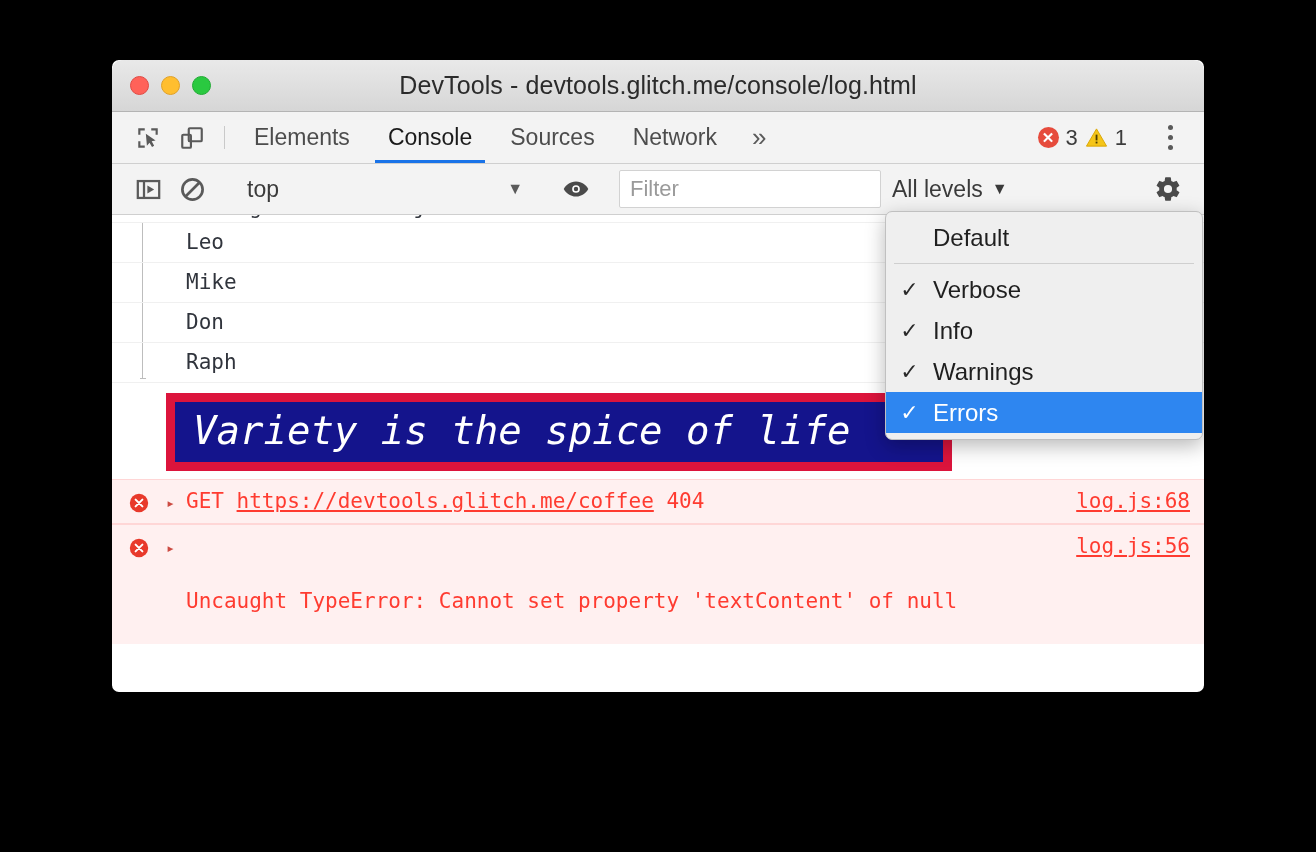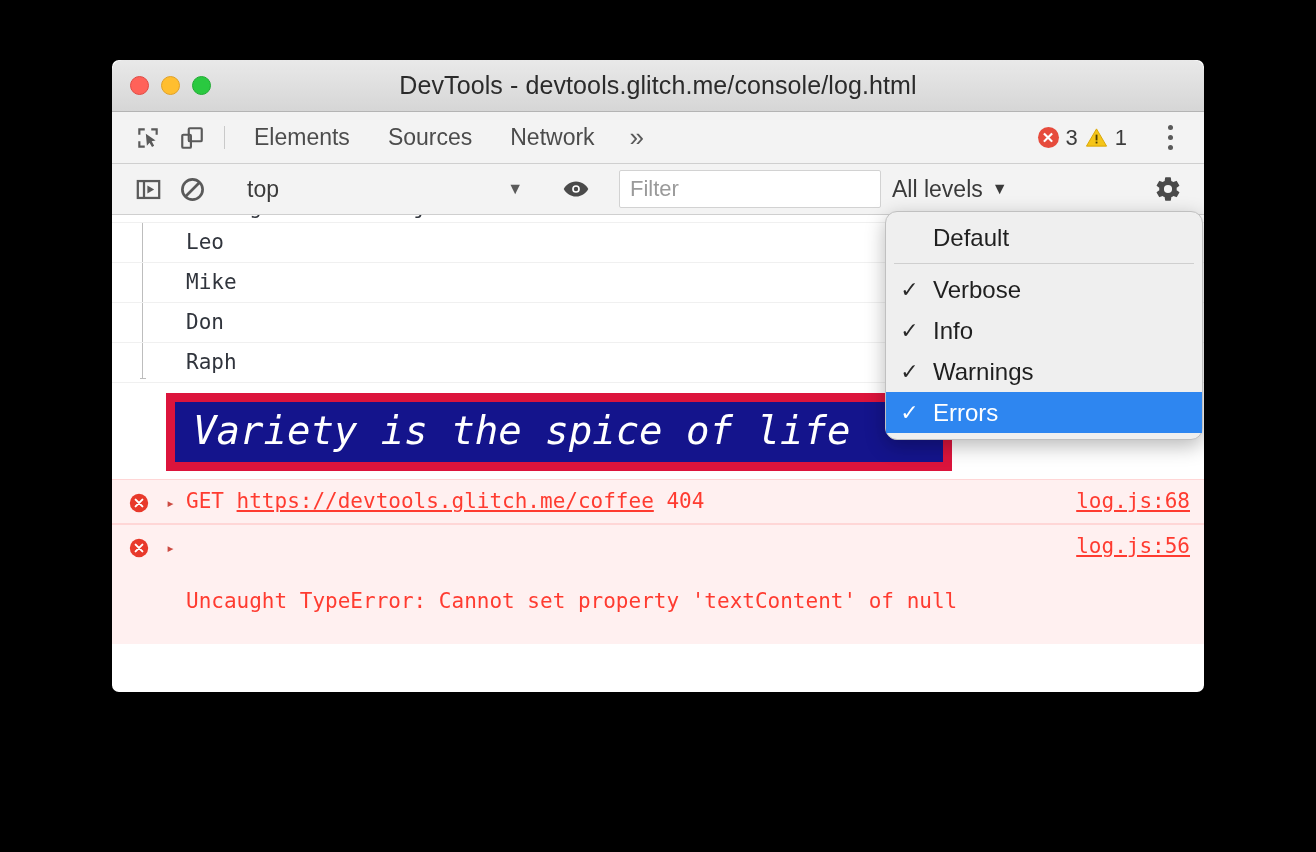--- a/index.html
+++ b/index.html
@@ -172,21 +172,21 @@
   }
   .row.error .src   { color: #ff3b30; }
   .link-url { text-decoration: underline; }
 
   
   .dropdown {
     position: absolute; left: 885px; top: 211px;
     width: 318px; 
     background: #efefef;
     border: 1px solid #c0c0c0;
-    border-radius: 12px;
+    border-radius: 7px;
     box-shadow: 0 6px 20px rgba(0,0,0,0.28);
     padding: 5px 0 6px 0;
     z-index: 40;
     font-family: "Liberation Sans", sans-serif;
   }
   .dd-item {
     display: flex; align-items: center; height: 41px;
     font-size: 24px; color: #1f1f1f; cursor: pointer;
   }
   .dd-check { width: 47px; text-align: center; font-size: 22px; color: #2a2a2a; }
@@ -220,20 +220,21 @@
       </div>
       <div class="tool-ico">
         <svg width="26" height="26" viewBox="0 0 24 24">
           <rect x="9" y="3" width="12" height="12" rx="1" fill="none" stroke="#5a5a5a" stroke-width="2"></rect>
           <rect x="3" y="9" width="8" height="12" rx="1" fill="none" stroke="#5a5a5a" stroke-width="2"></rect>
         </svg>
       </div>
       <div class="vsep"></div>
       <div class="tabs">
         <div class="tab">Elements</div>
+        <div class="tab active">Console</div>
         <div class="tab">Sources</div>
         <div class="tab">Network</div>
         <div class="tab-more">»</div>
       </div>
       <div class="tabbar-right">
         <div class="count-group">
           <span class="err-badge">✕</span>
           <span>3</span>
           <span class="warn-badge">
             <svg width="23" height="23" viewBox="0 0 24 24">

